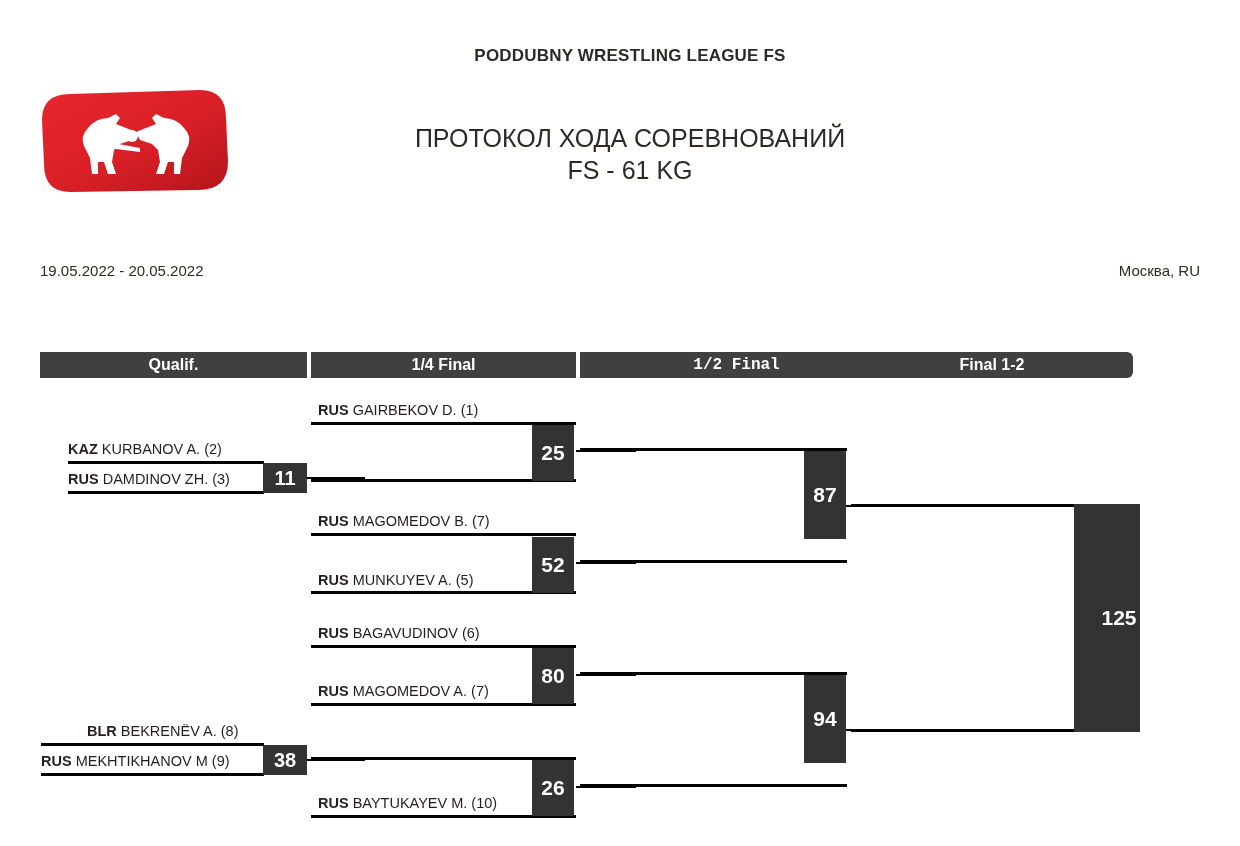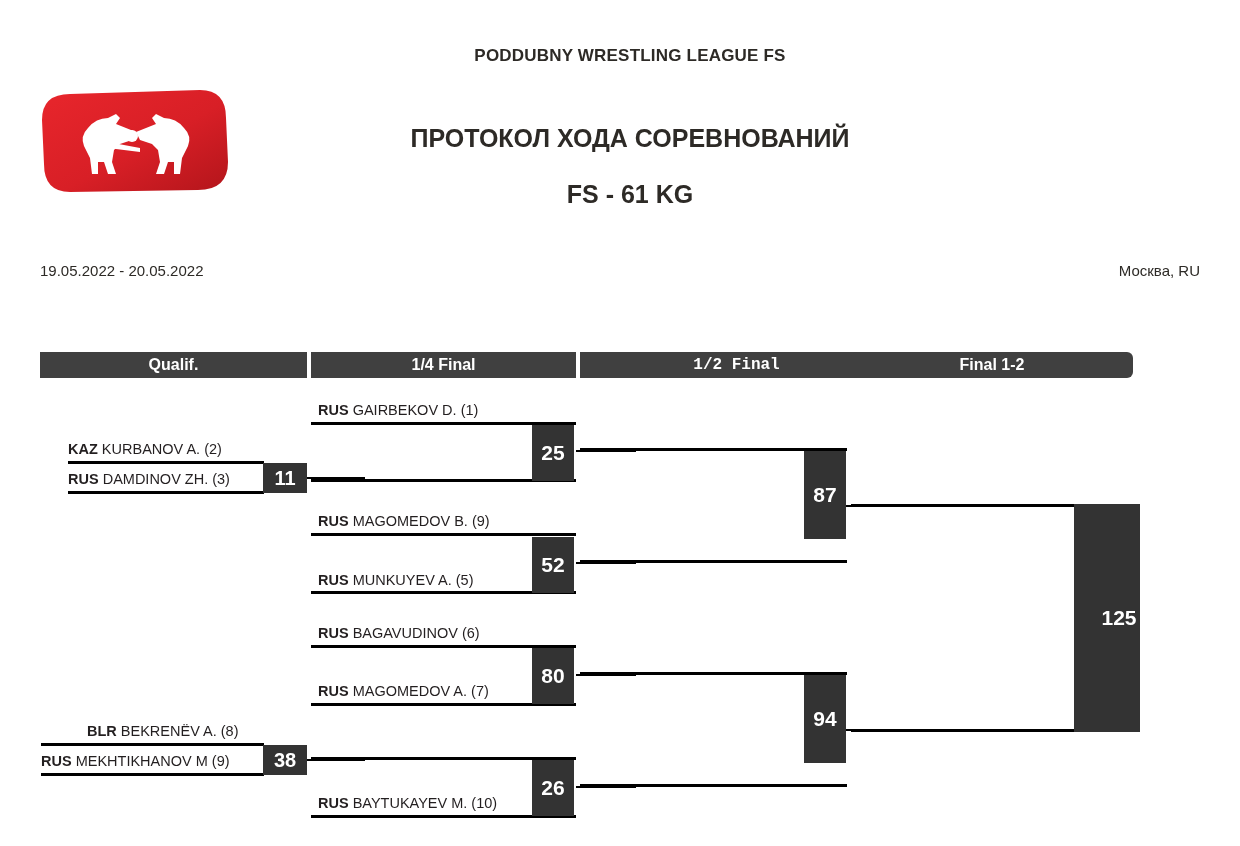--- a/index.html
+++ b/index.html
@@ -38,25 +38,25 @@
     color: #2d2a26;
   }
 
   #doc-title {
     position: absolute;
     left: 240px;
     top: 122px;
     width: 780px;
     text-align: center;
     font-size: 25px;
-    font-weight: bold;
+    font-weight: normal;
     line-height: 32px;
     color: #2d2a26;
   }
-  #doc-title .line2 { display: block; margin-top: 24px; }
+  #doc-title .line2 { display: block; }
 
   #event-dates {
     position: absolute;
     left: 40px;
     top: 262px;
     font-size: 15px;
     color: #2d2a26;
   }
   #event-location {
     position: absolute;
@@ -192,21 +192,21 @@
     <span class="ctry">RUS </span>
     <span>GAIRBEKOV D. (1)</span>
   </div>
   <div class="hline" style="left:311px; top:422px; width:265px;"></div>
   <div class="hline" style="left:311px; top:479px; width:265px;"></div>
   <div class="score-box score-qtr" style="left:532px; top:425px;">25</div>
   <div class="connector" style="left:576px; top:450px; width:60px;"></div>
 
   <div class="competitor" style="left:318px; top:513px;">
     <span class="ctry">RUS </span>
-    <span>MAGOMEDOV B. (9)</span>
+    <span>MAGOMEDOV B. (7)</span>
   </div>
   <div class="hline" style="left:311px; top:533px; width:265px;"></div>
   <div class="competitor" style="left:318px; top:572px;">
     <span class="ctry">RUS </span>
     <span>MUNKUYEV A. (5)</span>
   </div>
   <div class="hline" style="left:311px; top:591px; width:265px;"></div>
   <div class="score-box score-qtr" style="left:532px; top:537px;">52</div>
   <div class="connector" style="left:576px; top:562px; width:60px;"></div>
 

